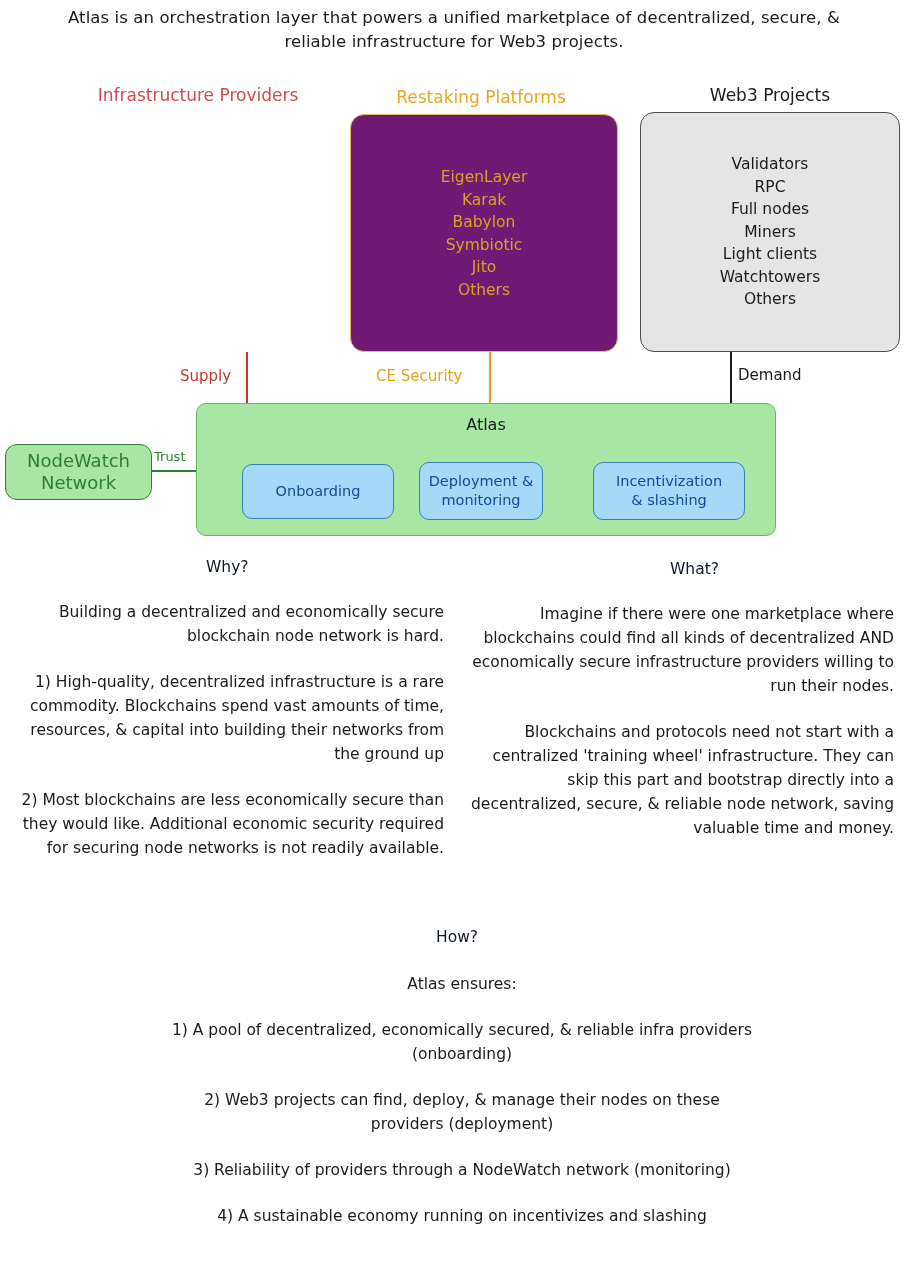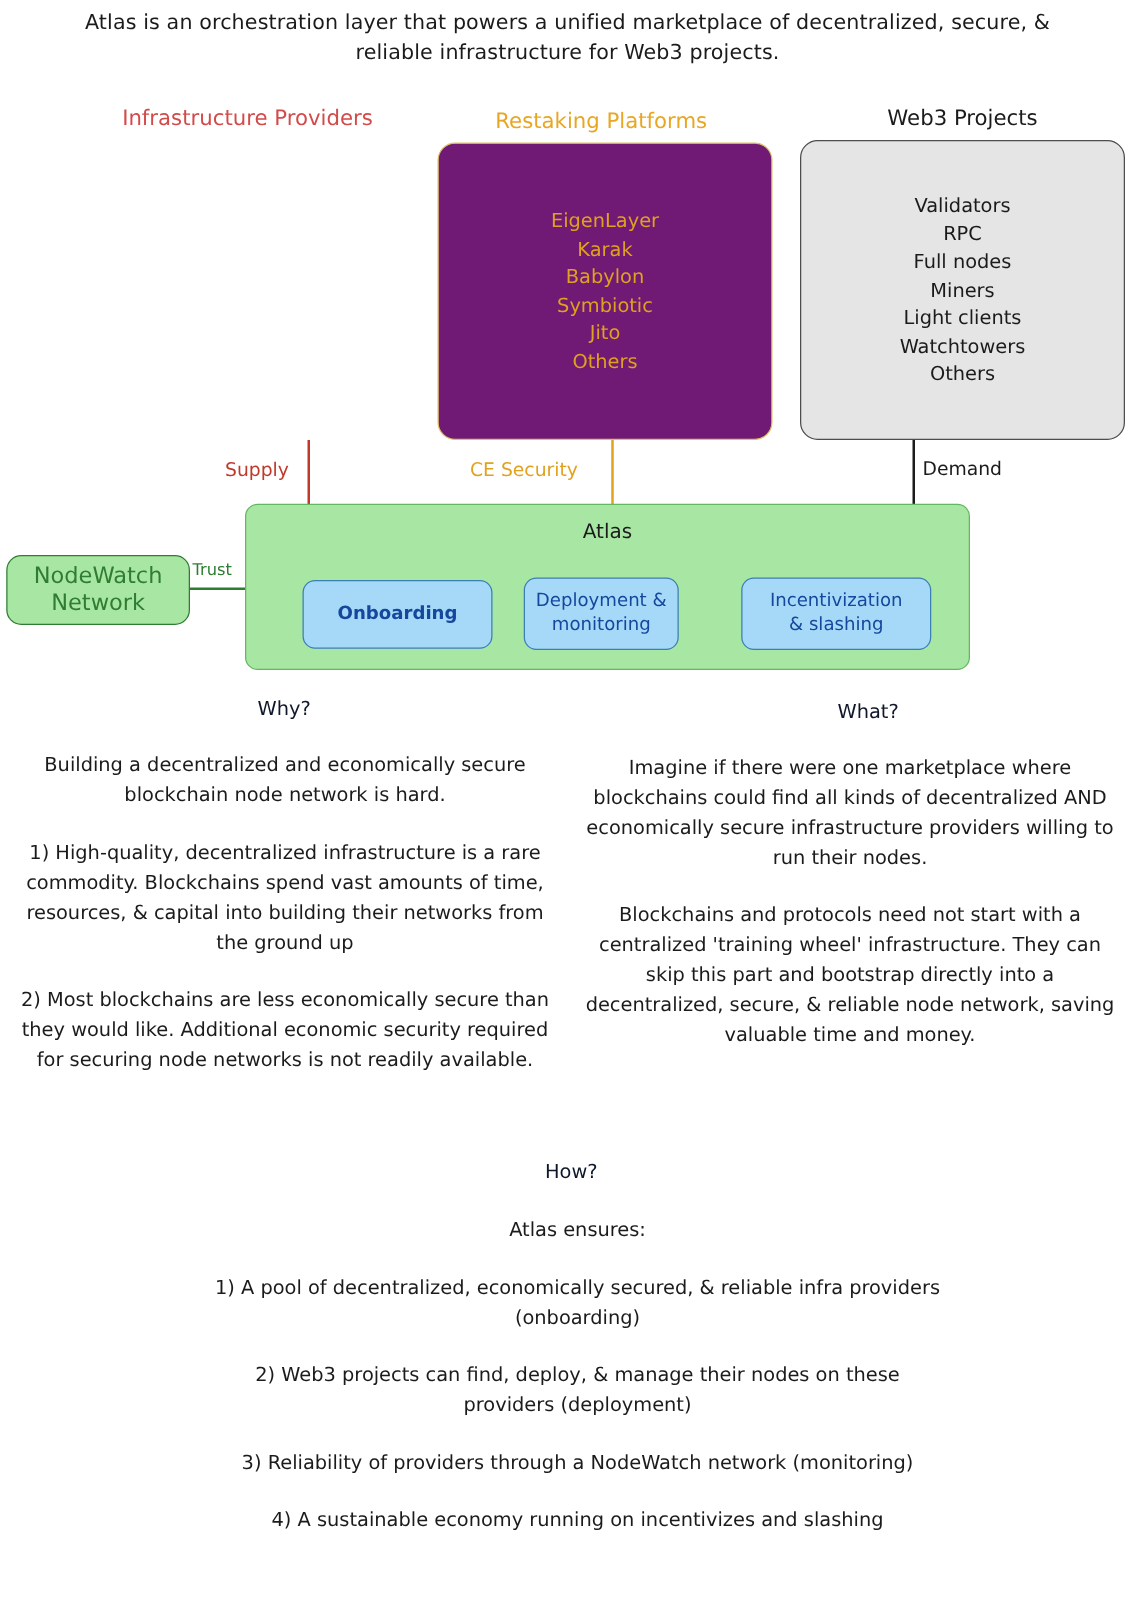--- a/index.html
+++ b/index.html
@@ -140,38 +140,38 @@
     box-sizing: border-box;
     color: #15489c;
     font-size: 14.5px;
     line-height: 19px;
     text-align: center;
     display: flex;
     align-items: center;
     justify-content: center;
   }
   .sub div { white-space: nowrap; }
-  .sub-onboarding { left: 45px; top: 60px; width: 152px; height: 55px; font-weight: bold; }
+  .sub-onboarding { left: 45px; top: 60px; width: 152px; height: 55px; }
   .sub-deploy     { left: 222px; top: 58px; width: 124px; height: 58px; }
   .sub-incent     { left: 396px; top: 58px; width: 152px; height: 58px; }
 
   
   .sec-head {
     position: absolute;
     font-size: 15.5px;
     color: #0f172a;
     white-space: nowrap;
   }
   .head-why  { left: 206px; top: 558px; }
   .head-what { left: 658px; top: 560px; margin-left: 12px; }
   .head-how  { left: 436px; top: 928px; }
 
   .col {
     position: absolute;
-    text-align: center;
+    text-align: right;
     font-size: 15.5px;
     line-height: 24px;
     color: #1b1b1b;
   }
   .col-why  { left: 12px;  top: 600px; width: 432px; }
   .col-what { left: 466px; top: 602px; width: 428px; }
   .col p { margin: 0 0 22px 0; }
   .col p:last-child { margin-bottom: 0; }
 
   

